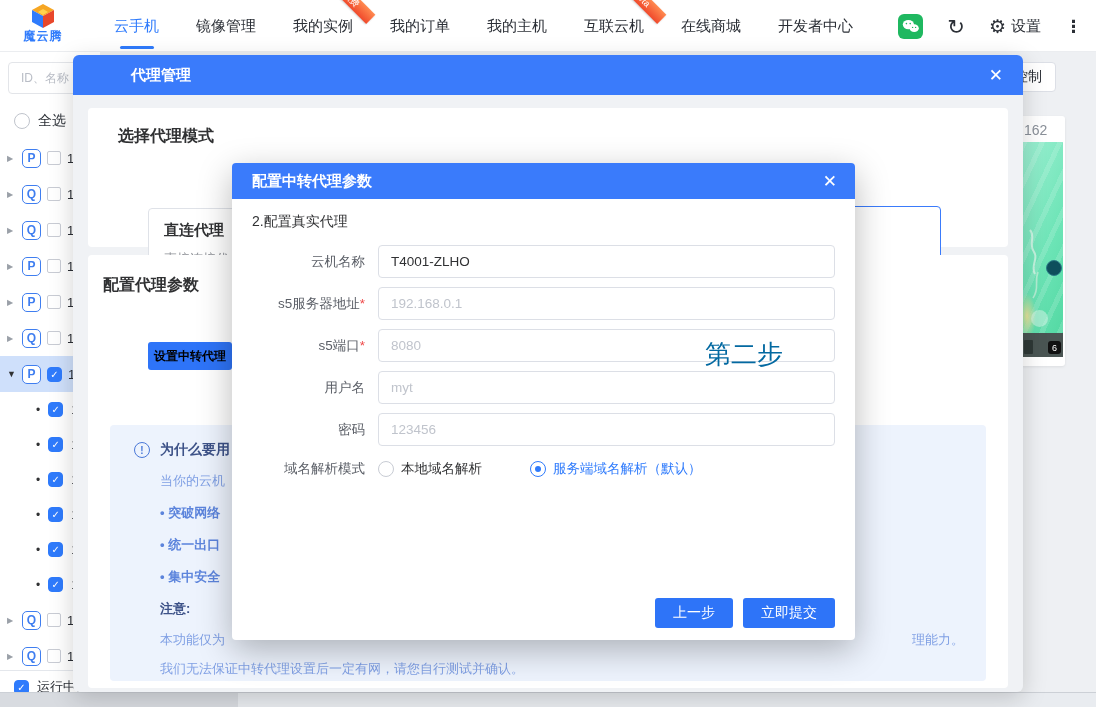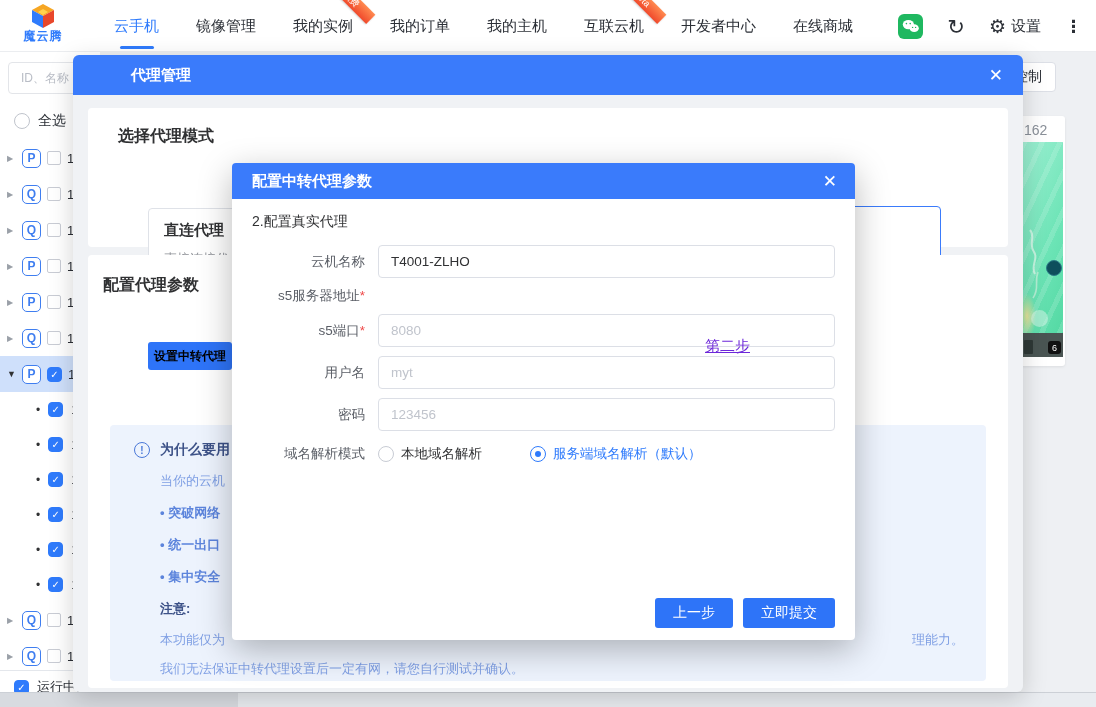--- a/index.html
+++ b/index.html
@@ -119,22 +119,22 @@
                  display:flex; align-items:center; justify-content:space-between; padding:0 18px 0 20px; }
   .modal-inner-title { color:#fff; font-size:15px; font-weight:bold; }
   .inner-body { position:absolute; top:36px; left:0; width:100%; padding:14px 20px 0 20px; }
   .step-heading { font-size:14px; color:#303133; height:20px; margin-bottom:12px; }
   .form-row { display:flex; align-items:center; margin-bottom:9px; }
   .form-label { width:126px; text-align:right; padding-right:13px; font-size:13.5px; color:#5a5e66; white-space:nowrap; }
   .req-star { color:#ef4848; }
   .form-input { width:457px; height:33px; border:1px solid #dcdfe6; border-radius:4px; padding:0 12px;
                 font-size:13.5px; color:#303133; outline:none; background:#fff; font-family:"Liberation Sans","DejaVu Sans",sans-serif; }
   .form-input::placeholder { color:#c0c4cc; }
-  .step-annotation { position:absolute; left:473px; top:174px; font-size:15px; color:#6d28d9;
-                font-family:"DejaVu Serif",serif;text-decoration:underline; }
+  .step-annotation { position:absolute; left:473px; top:174px; font-size:26px; color:#0369a1;
+                font-family:"DejaVu Serif",serif; }
   .dns-row { display:flex; align-items:center; margin-top:14px; }
   .dns-options { display:flex; align-items:center; gap:48px; }
   .radio-opt { display:flex; align-items:center; gap:7px; }
   .radio-dot { width:16px; height:16px; border:1px solid #c8ccd4; border-radius:50%; background:#fff; position:relative; }
   .radio-opt.on .radio-dot { border-color:#2f7bfc; }
   .radio-opt.on .radio-dot::after { content:""; position:absolute; left:4px; top:4px; width:6px; height:6px; border-radius:50%; background:#2f7bfc; }
   .radio-label { font-size:13.5px; color:#303133; white-space:nowrap; }
   .radio-opt.on .radio-label { color:#2f7bfc; }
   .inner-footer { position:absolute; right:20px; bottom:12px; display:flex; gap:10px; }
   .btn-primary { height:30px; background:#2e74f8; border:none; border-radius:3px; color:#fff; font-size:14px;
@@ -164,22 +164,22 @@
       <div class="nav-item">
         <span>我的实例</span>
         <span class="ribbon">续费</span>
       </div>
       <div class="nav-item"><span>我的订单</span></div>
       <div class="nav-item"><span>我的主机</span></div>
       <div class="nav-item">
         <span>互联云机</span>
         <span class="ribbon">beta</span>
       </div>
+      <div class="nav-item"><span>在线商城</span></div>
       <div class="nav-item"><span>开发者中心</span></div>
-      <div class="nav-item"><span>在线商城</span></div>
     </nav>
     <div class="nav-right">
       <svg class="wechat-icon" viewBox="0 0 25 25">
         <rect width="25" height="25" rx="6" fill="#1fb860"></rect>
         <ellipse cx="10.4" cy="10.6" rx="5.6" ry="4.7" fill="#ffffff"></ellipse>
         <ellipse cx="16.2" cy="14.2" rx="4.6" ry="3.9" fill="#ffffff"></ellipse>
         <circle cx="8.4" cy="9.6" r="0.8" fill="#1fb860"></circle>
         <circle cx="12.2" cy="9.6" r="0.8" fill="#1fb860"></circle>
         <circle cx="14.6" cy="13.4" r="0.7" fill="#1fb860"></circle>
         <circle cx="17.6" cy="13.4" r="0.7" fill="#1fb860"></circle>
@@ -363,20 +363,21 @@
     </div>
     <div class="inner-body">
       <div class="step-heading">2.配置真实代理</div>
 
       <div class="form-row">
         <span class="form-label"><span>云机名称</span><span class="req-star"></span></span>
         <input class="form-input" value="T4001-ZLHO" style="">
       </div>
       <div class="form-row">
         <span class="form-label"><span>s5服务器地址</span><span class="req-star">*</span></span>
+        <input class="form-input" placeholder="192.168.0.1" style="">
       </div>
       <div class="form-row">
         <span class="form-label"><span>s5端口</span><span class="req-star">*</span></span>
         <input class="form-input" placeholder="8080" style="">
       </div>
       <div class="form-row">
         <span class="form-label"><span>用户名</span><span class="req-star"></span></span>
         <input class="form-input" placeholder="myt" style="">
       </div>
       <div class="form-row">

